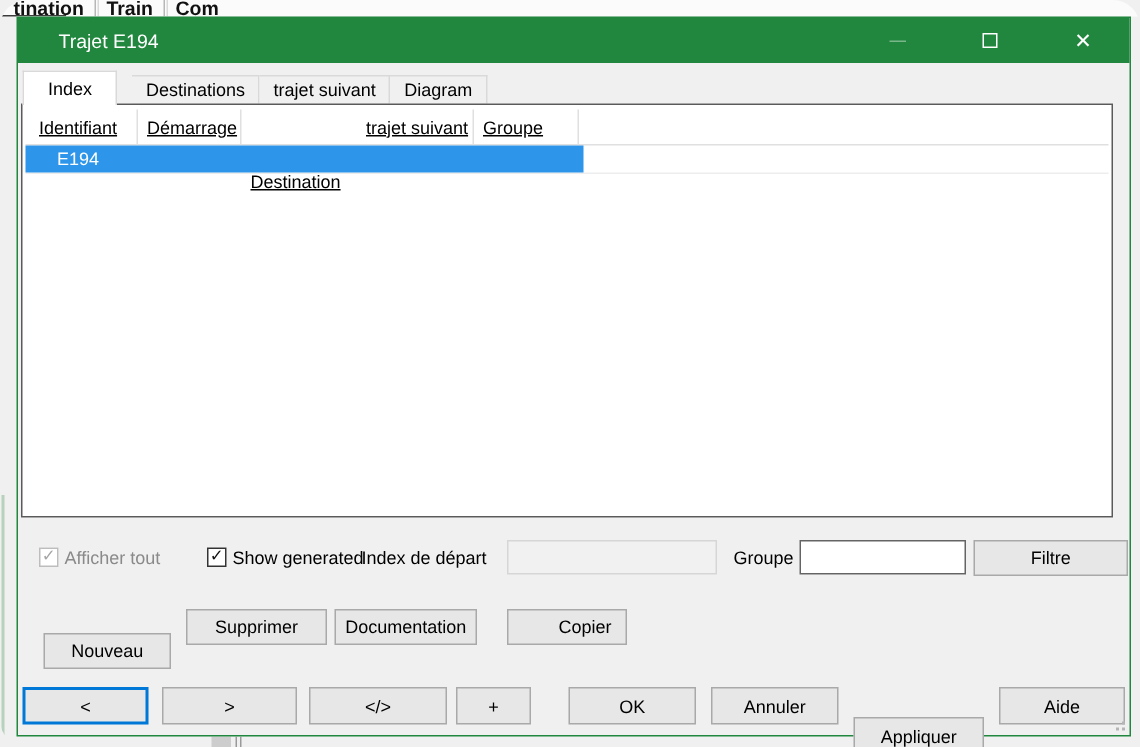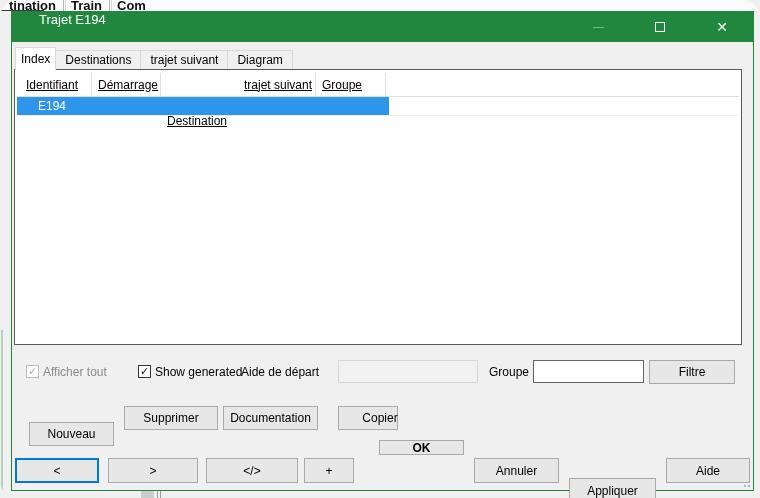--- a/index.html
+++ b/index.html
@@ -21,33 +21,33 @@
   .menu-item{font-weight:bold;font-size:13px;color:#111;padding:0 7px;white-space:nowrap;}
   .menu-sep{width:1px;height:16px;background:#b7b7b7;box-shadow:2px 0 0 #d9d9d9;}
   .menubar-underline{position:absolute;left:0;top:10px;width:44px;height:1px;background:#3c3c3c;}
   .parent-left-line{position:absolute;left:1px;top:330px;width:2px;height:160px;background:#9cc3a6;opacity:.7;}
   .parent-scroll-thumb{position:absolute;left:141px;top:491px;width:13px;height:7px;background:#cdcdcd;}
   .parent-scroll-line1{position:absolute;left:157px;top:491px;width:1px;height:7px;background:#9a9a9a;}
   .parent-scroll-line2{position:absolute;left:160px;top:491px;width:1px;height:7px;background:#9a9a9a;}
 
   
   .dialog{position:absolute;left:11px;top:11px;width:743px;height:480px;background:var(--dlg-bg);border:1px solid var(--green);}
-  .titlebar{position:absolute;left:0;top:0;width:100%;height:30px;background:var(--green);display:flex;}
+  .titlebar{position:absolute;left:0;top:0;width:100%;height:30px;background:var(--green);display:flex;align-items:center;}
   .title{color:#fff;font-size:13px;margin-left:27px;}
   .win-controls{position:absolute;right:0;top:0;height:30px;display:flex;}
   .win-btn{width:62px;height:30px;display:flex;align-items:center;justify-content:center;color:#fff;}
   .min-glyph{width:11px;height:1px;background:rgba(255,255,255,.4);}
   .max-glyph{width:10px;height:10px;border:1px solid #fff;}
   .close-glyph{font-size:14px;line-height:14px;color:#fff;}
 
   
   .tabs{position:absolute;left:3px;top:35px;display:flex;align-items:flex-end;height:23px;}
   .tab{height:20px;padding:0 9px;display:flex;align-items:center;background:#f0f0f0;border:1px solid #d9d9d9;border-left:none;font-size:12px;}
   .tab:first-child{border-left:1px solid #d9d9d9;}
-  .tab.active{height:23px;background:#fff;border:1px solid #d9d9d9;border-bottom:none;position:relative;z-index:2;margin-right:0;padding:0 5px;}
+  .tab.active{height:23px;background:#fff;border:1px solid #d9d9d9;border-bottom:none;position:relative;z-index:2;margin-right:10px;padding:0 16px;}
 
   
   .listframe{position:absolute;left:2px;top:57px;width:728px;height:276px;background:#fff;border:1px solid #5a5a5a;padding:3px 2px 2px 2px;}
   .lheader{display:flex;height:24px;align-items:stretch;border-bottom:1px solid #e0e0e0;}
   .hcell{display:flex;align-items:center;padding-left:6px;border-right:1px solid #e0e0e0;font-size:12px;color:#000;white-space:nowrap;text-decoration:underline;}
   .hcell.c0{width:75px;padding-left:9px;}
   .hcell.c1{width:69px;}
   .hcell.c2{width:77px;margin-top:48px;}
   .hcell.c3{width:78px;}
   .hcell.c4{width:70px;}
@@ -136,38 +136,38 @@
     <div class="checkbox disabled" style="left:14px;top:353px;">
       <span>✓</span>
     </div>
     <span class="flabel disabled" style="left:31px;top:353px;">Afficher tout</span>
 
     <div class="checkbox" style="left:126px;top:353px;">
       <span>✓</span>
     </div>
     <span class="flabel" style="left:143px;top:353px;">Show generated</span>
 
-    <span class="flabel" style="left:229px;top:353px;">Aide de départ</span>
+    <span class="flabel" style="left:229px;top:353px;">Index de départ</span>
     <input class="tinput disabled" style="left: 326px; top: 348px; width: 140px;" readonly="" value="">
 
     <span class="flabel" style="left:477px;top:353px;">Groupe</span>
     <input class="tinput" style="left: 521px; top: 348px; width: 111px;" readonly="" value="">
 
-    <button class="btn" style="left:637px;top:348px;width:86px;">Filtre</button>
+    <button class="btn" style="left:637px;top:348px;width:103px;">Filtre</button>
 
     <button class="btn" style="left:17px;top:394px;width:85px;margin-top:16px;">Nouveau</button>
     <button class="btn" style="left:112px;top:394px;width:94px;">Supprimer</button>
     <button class="btn" style="left:211px;top:394px;width:95px;">Documentation</button>
-    <button class="btn" style="left:326px;top:394px;width:60px;padding-left:24px;">Copier</button>
+    <button class="btn" style="left:326px;top:394px;width:80px;padding-left:24px;">Copier</button>
 
     <button class="btn focused" style="left:3px;top:446px;width:84px;height:25px;">&lt;</button>
     <button class="btn" style="left:96px;top:446px;width:90px;height:25px;">&gt;</button>
     <button class="btn" style="left:194px;top:446px;width:92px;height:25px;">&lt;/&gt;</button>
     <button class="btn" style="left:292px;top:446px;width:50px;height:25px;">+</button>
-    <button class="btn" style="left:367px;top:428px;width:85px;height:15px;font-weight:bold;">OK</button>
+    <button class="btn" style="left:367px;top:446px;width:85px;height:25px;">OK</button>
     <button class="btn" style="left:462px;top:446px;width:85px;height:25px;">Annuler</button>
     <button class="btn" style="left:557px;top:446px;width:87px;height:25px;margin-top:20px;">Appliquer</button>
     <button class="btn" style="left:654px;top:446px;width:84px;height:25px;">Aide</button>
 
     <div class="grip">
         <i></i>
         <i></i>
         <i></i>
       </div>
   </div>

